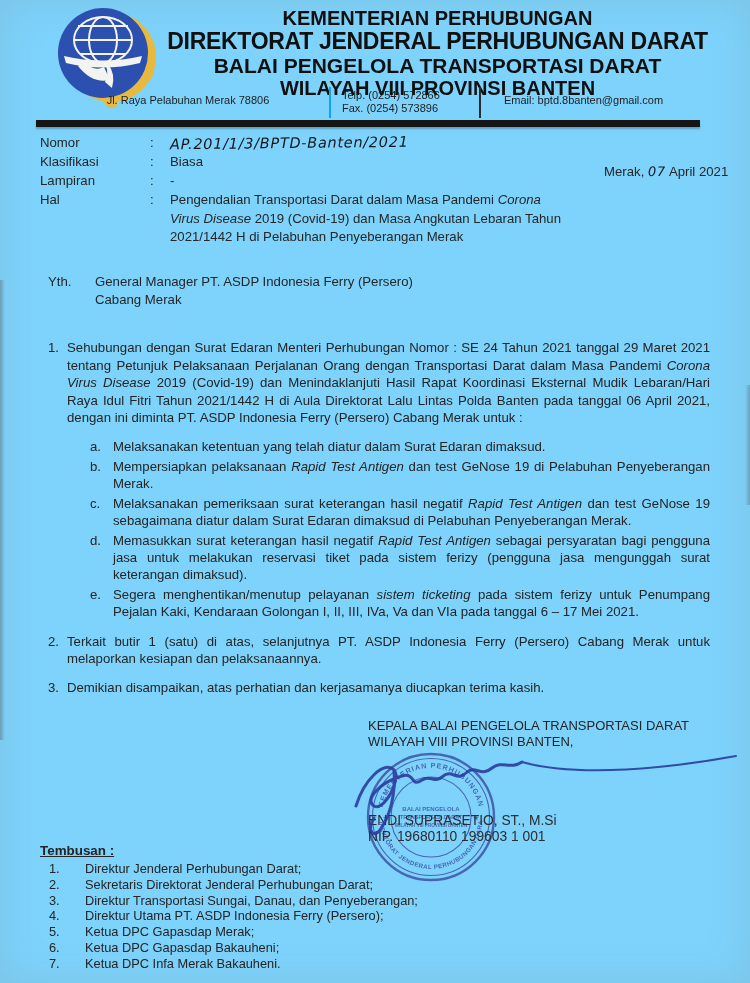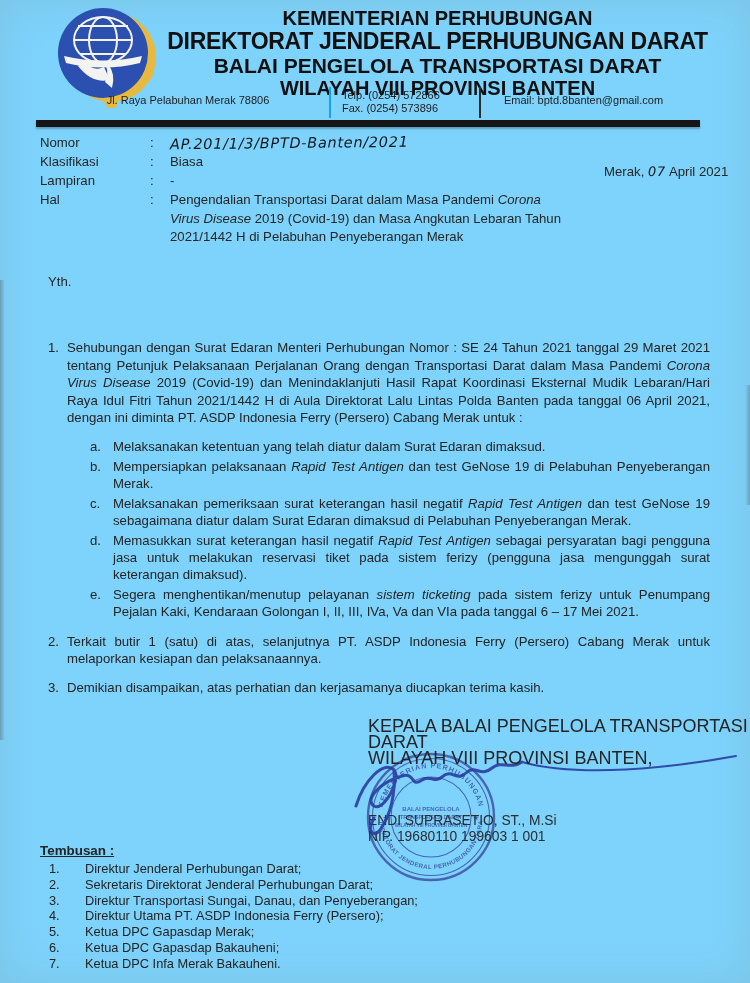--- a/index.html
+++ b/index.html
@@ -46,21 +46,21 @@
   
   .body{position:absolute;left:48px;top:339px;width:662px;font-size:13.2px;color:#242424;}
   .bi{position:relative;padding-left:19px;text-align:justify;line-height:17.5px;margin-bottom:11px;}
   .bi .num{position:absolute;left:0;top:0;}
   .subs{margin:7px 0 13px 42px;}
   .sbi{position:relative;padding-left:23px;text-align:justify;line-height:17px;margin-bottom:3px;}
   .sbi .num{position:absolute;left:0;top:0;}
   .it{font-style:italic;}
 
   
-  .sig-title{position:absolute;left:368px;top:718px;font-size:18px;line-height:16px;color:#242424;z-index:4;}
+  .sig-title{position:absolute;left:368px;top:718px;font-size:13px;line-height:16px;color:#242424;z-index:4;}
   .stamp{position:absolute;left:363px;top:749px;width:136px;height:136px;z-index:1;opacity:.82;}
   .scribble{position:absolute;left:350px;top:744px;width:390px;height:100px;z-index:3;}
   .sig-id{position:absolute;left:368px;top:813px;font-size:13.8px;line-height:16px;color:#2c2c31;z-index:2;}
 
   
   .tembusan{position:absolute;left:40px;top:843px;font-size:12.8px;color:#242424;}
   .t-head{font-weight:bold;text-decoration:underline;font-size:13.4px;margin-bottom:3px;}
   .trow{display:flex;line-height:15.8px;}
   .tnum{width:45px;padding-left:9px;}
 
@@ -130,20 +130,24 @@
     </div>
   </div>
   <div class="date" data-name="place-and-date">
     <span data-name="place-name">Merak,</span>
     <span class="handwrite" data-name="date-day-handwritten">07</span>
     <span data-name="date-month-year">April 2021</span>
   </div>
 
   <div class="yth" data-name="recipient-block">
     <span class="yth-label" data-name="recipient-label">Yth.</span>
+    <div class="yth-lines" data-name="recipient-lines">
+      <div data-name="recipient-name">General Manager PT. ASDP Indonesia Ferry (Persero)</div>
+      <div data-name="recipient-branch">Cabang Merak</div>
+    </div>
   </div>
 
   <div class="body" data-name="letter-body">
     <div class="bi" data-name="paragraph-1">
       <span class="num" data-name="paragraph-1-number">1.</span>
       <span data-name="paragraph-1-text"><span>Sehubungan dengan Surat Edaran Menteri Perhubungan Nomor : SE 24 Tahun 2021 tanggal 29 Maret 2021 tentang Petunjuk Pelaksanaan Perjalanan Orang dengan Transportasi Darat dalam Masa Pandemi </span><span class="it">Corona Virus Disease</span><span> 2019 (Covid-19) dan Menindaklanjuti Hasil Rapat Koordinasi Eksternal Mudik Lebaran/Hari Raya Idul Fitri Tahun 2021/1442 H di Aula Direktorat Lalu Lintas Polda Banten pada tanggal 06 April 2021, dengan ini diminta PT. ASDP Indonesia Ferry (Persero) Cabang Merak untuk :</span></span>
     </div>
     <div class="subs" data-name="sub-item-list">
       <div class="sbi" data-name="sub-item-a">
         <span class="num" data-name="sub-item-a-letter">a.</span>

